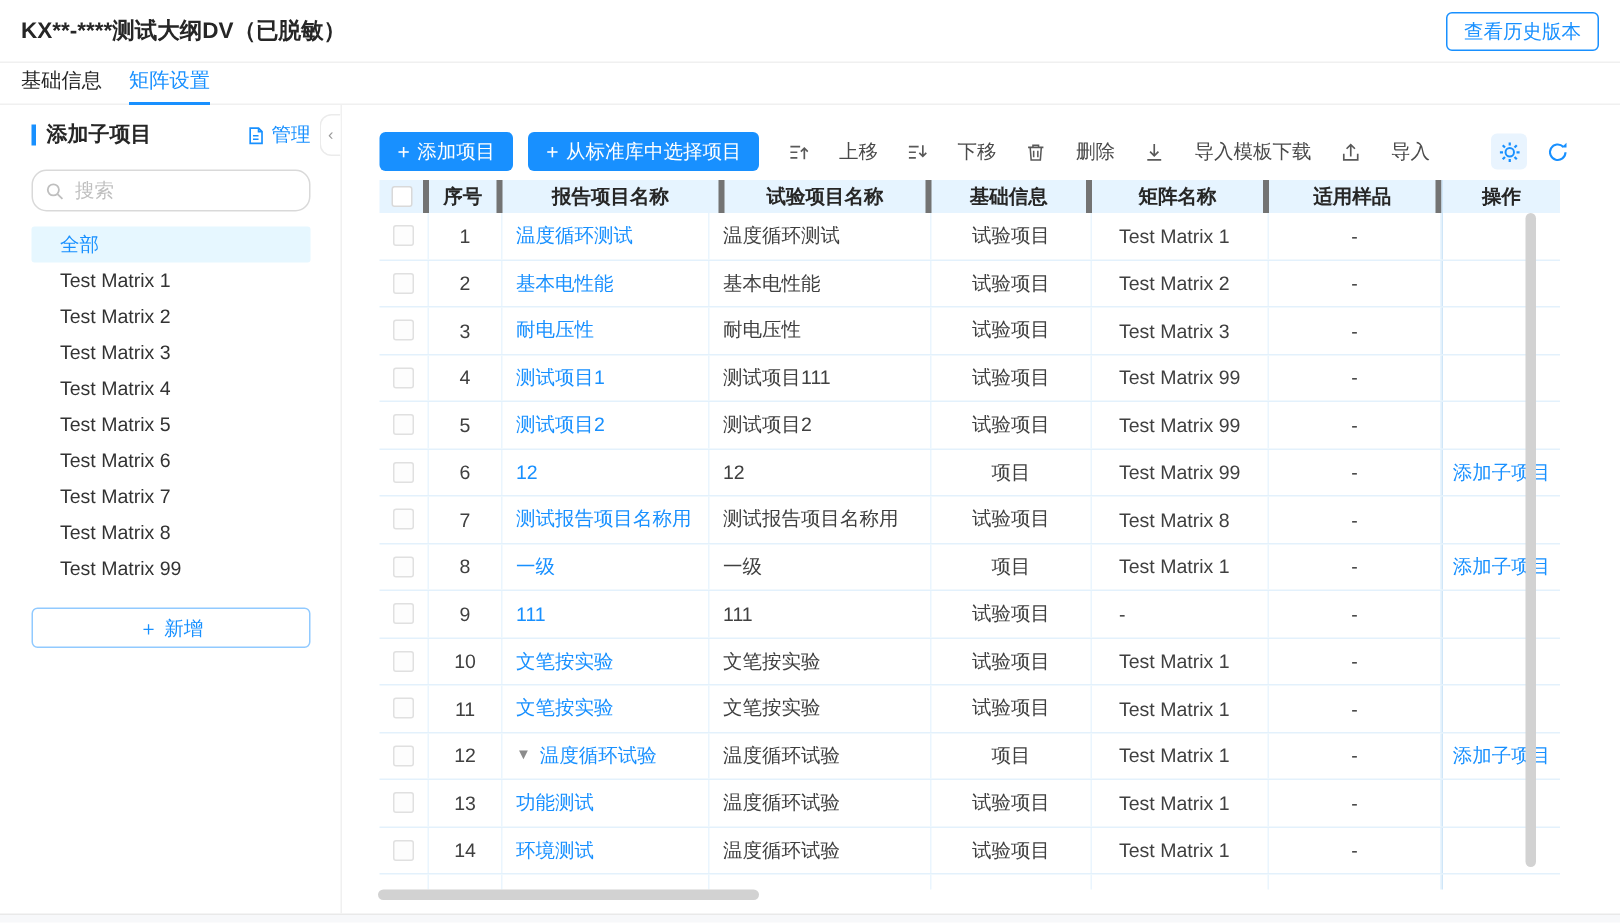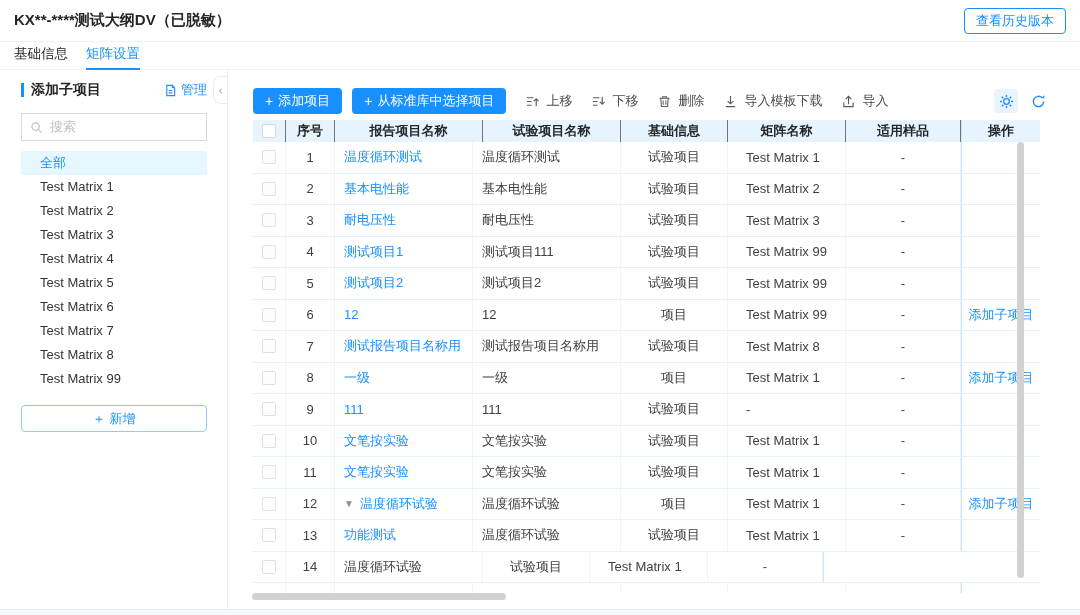--- a/index.html
+++ b/index.html
@@ -35,50 +35,50 @@
   .sidebar{width:228px;flex:0 0 228px;border-right:1px solid #f0f0f0;position:relative;
     padding:10px 20px 0 21px}
   .sb-head{display:flex;align-items:center;height:20px}
   .sb-bar{width:3px;height:14px;background:var(--primary);margin-right:7px;flex:0 0 3px}
   .sb-title{font-size:14px;font-weight:700;flex:1}
   .manage{color:var(--primary);font-size:13px;display:inline-flex;align-items:center;gap:4px;cursor:pointer}
   .collapse-handle{position:absolute;right:0;top:6px;width:14px;height:28px;background:#fff;
     border:1px solid #ebebeb;border-right:none;border-radius:8px 0 0 8px;
     display:flex;align-items:center;justify-content:center;color:#999;font-size:11px;cursor:pointer}
   .search{margin-top:13px;position:relative}
-  .search input{width:100%;height:28px;border:1px solid #d9d9d9;border-radius:0;
+  .search input{width:100%;height:28px;border:1px solid #d9d9d9;border-radius:10px;
     padding:0 8px 0 28px;font-size:13px;color:#333;outline:none;font-family:Liberation Serif, serif}
   .search input::placeholder{color:#bfbfbf}
   .search svg{position:absolute;left:9px;top:8px}
   .matrix-list{margin-top:10px}
   .matrix-item{height:24px;line-height:24px;padding-left:19px;font-size:13px;color:#333;
     cursor:pointer;border-radius:2px;white-space:nowrap}
   .matrix-item.selected{background:var(--sel-bg);color:var(--primary)}
   .add-btn{margin-top:14px;width:100%;height:27px;border:1px solid #91caff;background:#fff;
     color:var(--primary);border-radius:4px;font-size:13px;cursor:pointer;font-family:inherit;
     display:flex;align-items:center;justify-content:center;gap:4px}
 
   
   .main{flex:1;position:relative;padding:18px 0 0 25px}
   .toolbar{display:flex;align-items:center;height:26px;width:793px}
   .btn-primary{height:26px;padding:0 12px;background:var(--primary);border:none;border-radius:4px;
     color:#fff;font-size:13px;cursor:pointer;font-family:inherit;display:inline-flex;
     align-items:center;gap:5px;white-space:nowrap}
   .btn-primary .plus{font-size:14px;line-height:1}
-  .tool-link{display:inline-flex;align-items:center;gap:7px;font-size:13px;color:#4a4a4a;
+  .tool-link{display:inline-flex;align-items:center;gap:20px;font-size:13px;color:#4a4a4a;
     cursor:pointer;margin-left:20px;white-space:nowrap}
   .toolbar-right{margin-left:auto;display:flex;align-items:center;gap:13px}
   .gear-box{width:24px;height:24px;background:#e9f4fe;border-radius:4px;display:flex;
     align-items:center;justify-content:center;cursor:pointer}
   .refresh-box{display:flex;align-items:center;cursor:pointer}
 
   
   .table{margin-top:6px;width:787px;font-size:13px}
   .t-header{display:flex;background:var(--th-bg);height:22px}
-  .t-header .t-cell{font-weight:700;color:#262626;border-right:1px solid #737373;
+  .t-header .t-cell{font-weight:700;color:#262626;border-right:4px solid #737373;
     display:flex;align-items:center;justify-content:center}
   .t-header .t-cell:last-child{border-right:none}
   .t-row{display:flex;height:31.5px;border-bottom:1px solid var(--row-border)}
   .t-row.partial{height:10px;border-bottom:none}
   .t-cell{display:flex;align-items:center;justify-content:center;overflow:hidden;
     border-right:1px solid var(--col-border);white-space:nowrap;color:#404040}
   .t-cell.left{justify-content:flex-start;padding-left:9px}
   .t-cell.left-m{justify-content:flex-start;padding-left:18px}
   .t-cell.action{border-left:1px solid #cfe6f8;border-right:none}
   .link{color:var(--primary);cursor:pointer}
@@ -411,20 +411,23 @@
             <div class="t-cell" style="width: 107px; flex: 0 0 107px;">试验项目</div>
             <div class="t-cell left-m" style="width: 118px; flex: 0 0 118px;">Test Matrix 1</div>
             <div class="t-cell" style="width: 115px; flex: 0 0 115px;">-</div>
             <div class="t-cell action" style="width: 79px; flex: 0 0 79px;"></div>
           </div>
           <div class="t-row">
             <div class="t-cell" style="width: 33px; flex: 0 0 33px;">
               <span class="checkbox"></span>
             </div>
             <div class="t-cell" style="width: 49px; flex: 0 0 49px;">14</div>
+            <div class="t-cell left child-indent" style="width: 138px; flex: 0 0 138px;">
+              <span class="link">环境测试</span>
+            </div>
             <div class="t-cell left" style="width: 148px; flex: 0 0 148px;">温度循环试验</div>
             <div class="t-cell" style="width: 107px; flex: 0 0 107px;">试验项目</div>
             <div class="t-cell left-m" style="width: 118px; flex: 0 0 118px;">Test Matrix 1</div>
             <div class="t-cell" style="width: 115px; flex: 0 0 115px;">-</div>
             <div class="t-cell action" style="width: 79px; flex: 0 0 79px;"></div>
           </div>
           <div class="t-row partial">
             <div class="t-cell" style="width: 33px; flex: 0 0 33px;"></div>
             <div class="t-cell" style="width: 49px; flex: 0 0 49px;"></div>
             <div class="t-cell" style="width: 138px; flex: 0 0 138px;"></div>

